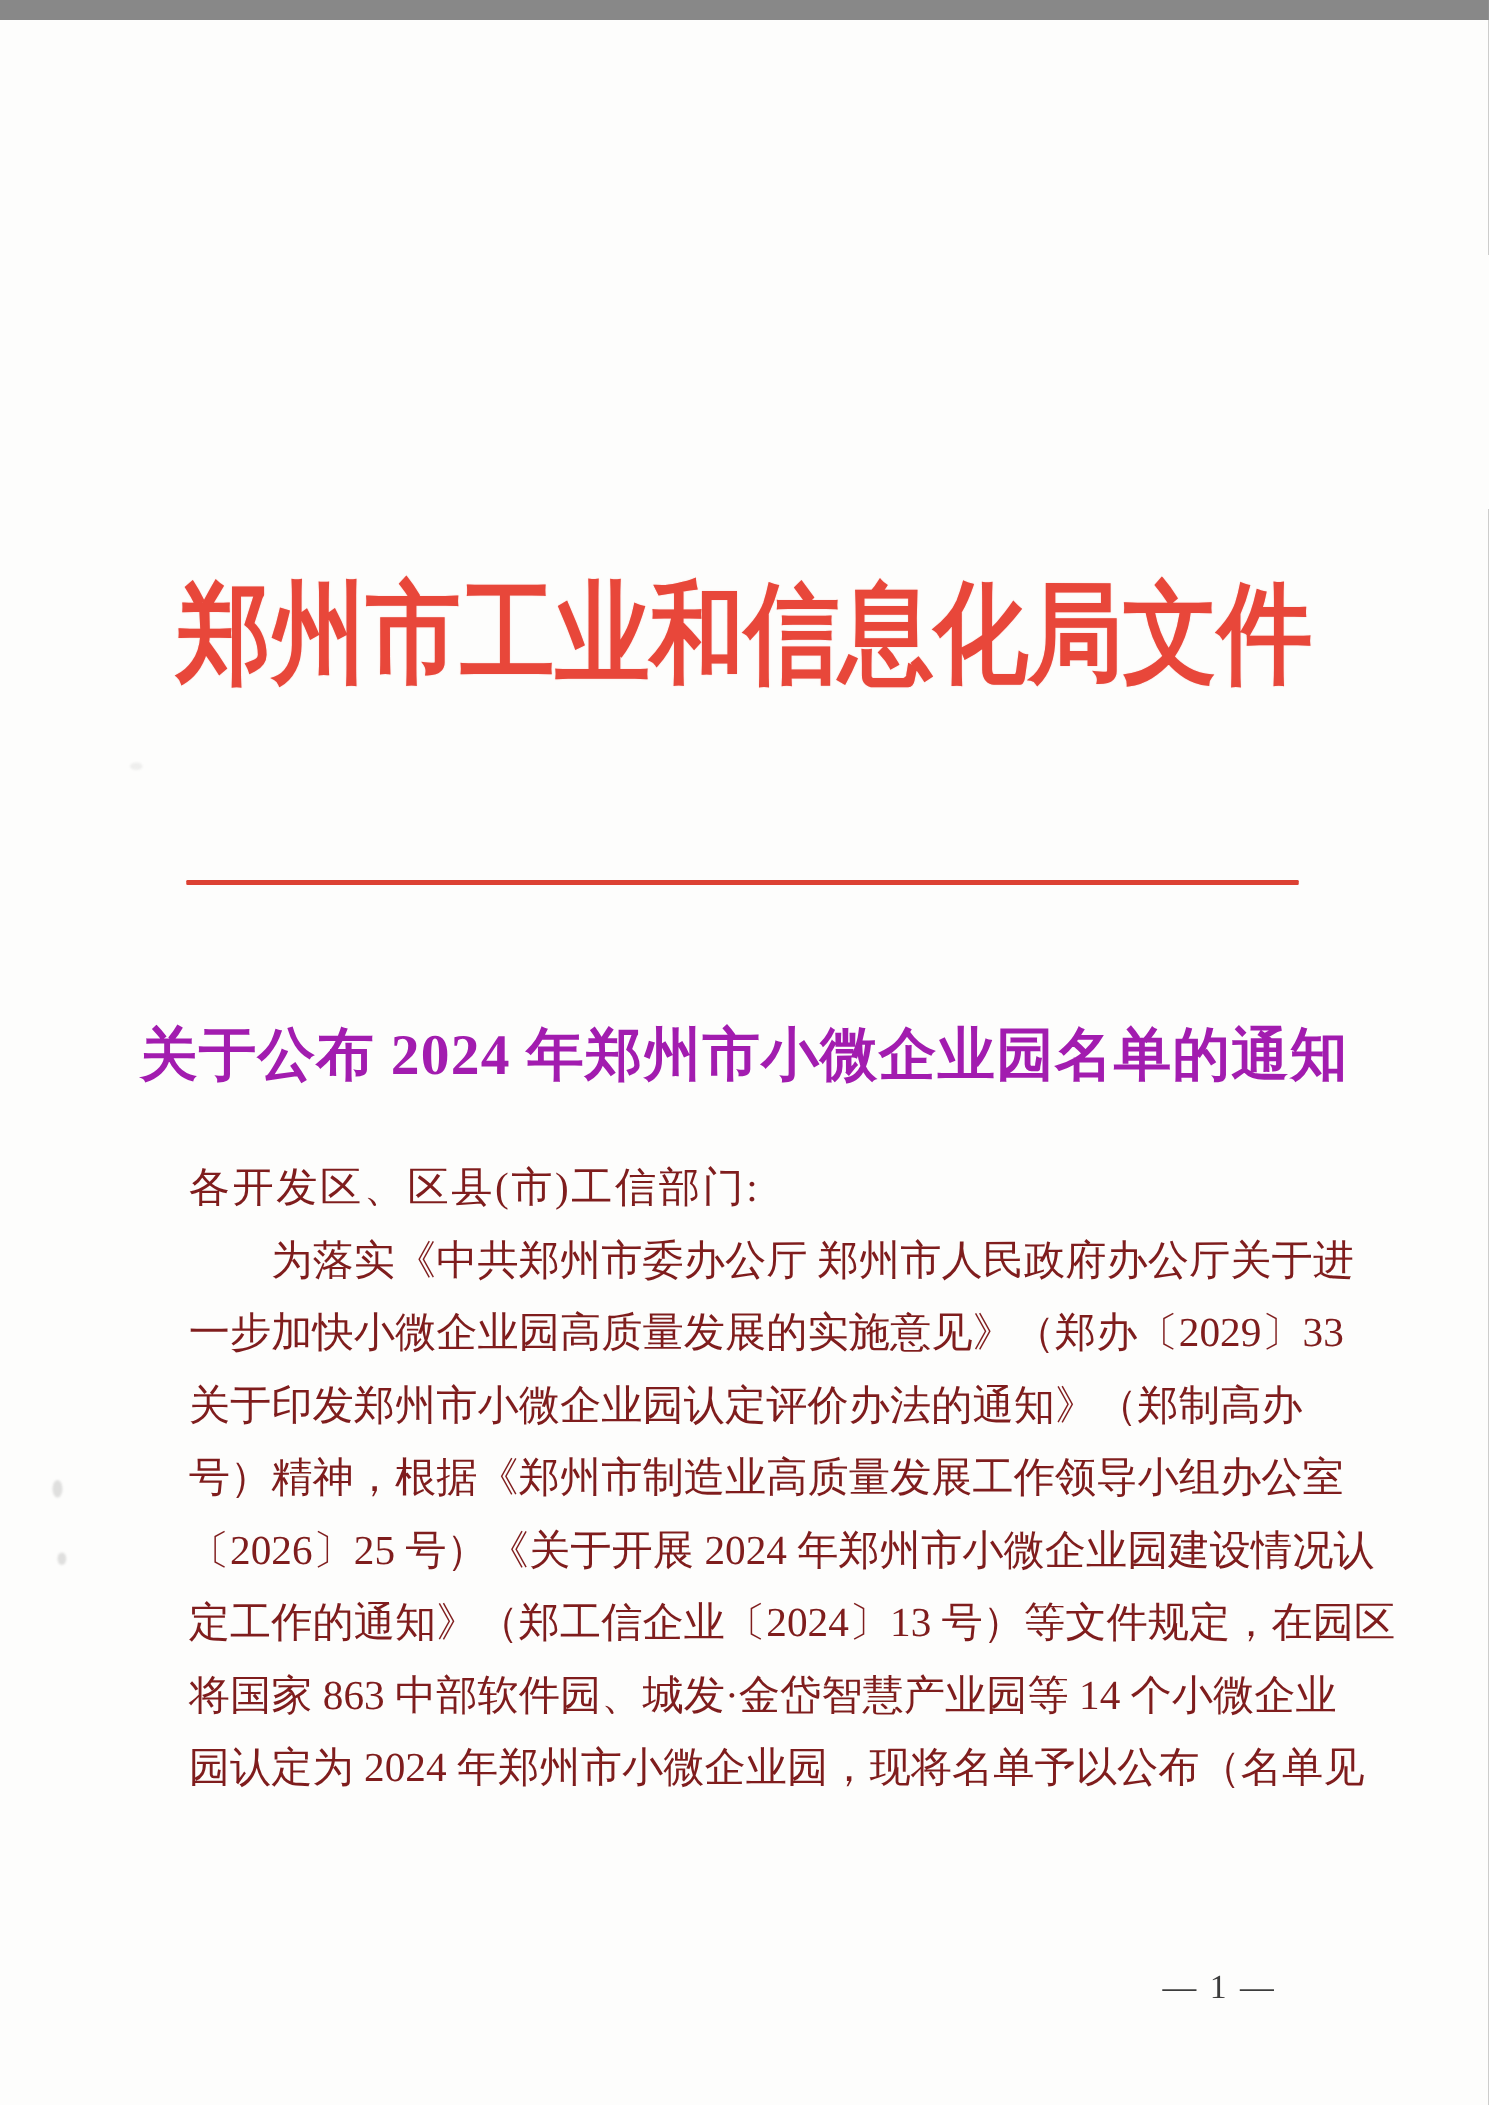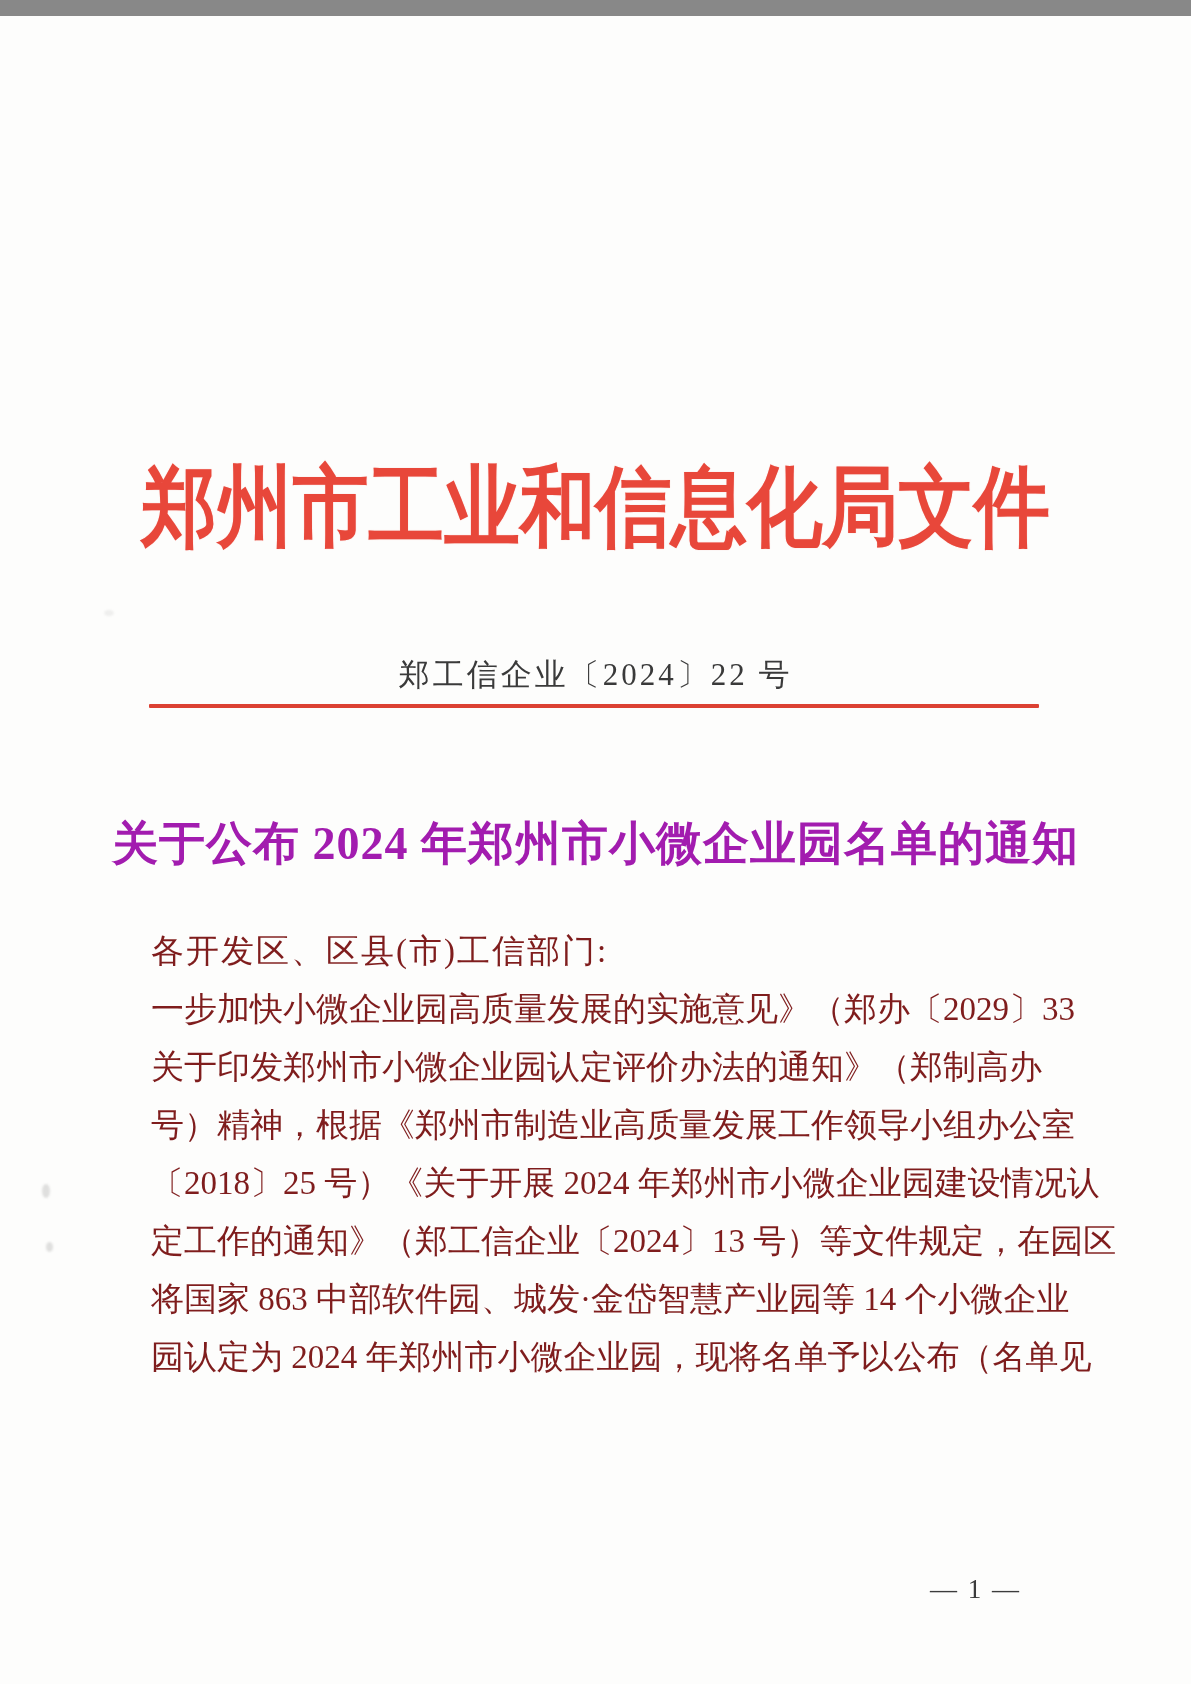--- a/index.html
+++ b/index.html
@@ -103,32 +103,32 @@
   .artifact-2 { left: 46px; top: 1226px; width: 7px; height: 10px; }
   .artifact-3 { left: 104px; top: 594px; width: 10px; height: 6px; opacity: .5; }
 </style>
 </head>
 <body>
 
 <div class="page">
 
   <div class="header-title">郑州市工业和信息化局文件</div>
 
-  <div class="doc-number">郑工信企业〔2024〕22 号</div>
 
   <div class="red-divider"></div>
 
   <div class="doc-title">关于公布 2024 年郑州市小微企业园名单的通知</div>
 
   <div class="body-block">
     <div class="body-line salutation">各开发区、区县(市)工信部门:</div>
+    <div class="body-line indent">为落实《中共郑州市委办公厅 郑州市人民政府办公厅关于进</div>
     <div class="body-line">一步加快小微企业园高质量发展的实施意见》（郑办〔2029〕33</div>
     <div class="body-line">关于印发郑州市小微企业园认定评价办法的通知》（郑制高办</div>
     <div class="body-line">号）精神，根据《郑州市制造业高质量发展工作领导小组办公室</div>
-    <div class="body-line">〔2018〕25 号）《关于开展 2024 年郑州市小微企业园建设情况认</div>
+    <div class="body-line">〔2026〕25 号）《关于开展 2024 年郑州市小微企业园建设情况认</div>
     <div class="body-line">定工作的通知》（郑工信企业〔2024〕13 号）等文件规定，在园区</div>
     <div class="body-line">将国家 863 中部软件园、城发·金岱智慧产业园等 14 个小微企业</div>
     <div class="body-line">园认定为 2024 年郑州市小微企业园，现将名单予以公布（名单见</div>
   </div>
 
   <div class="page-number">— 1 —</div>
 
   <div class="scan-artifact artifact-1"></div>
   <div class="scan-artifact artifact-2"></div>
   <div class="scan-artifact artifact-3"></div>

